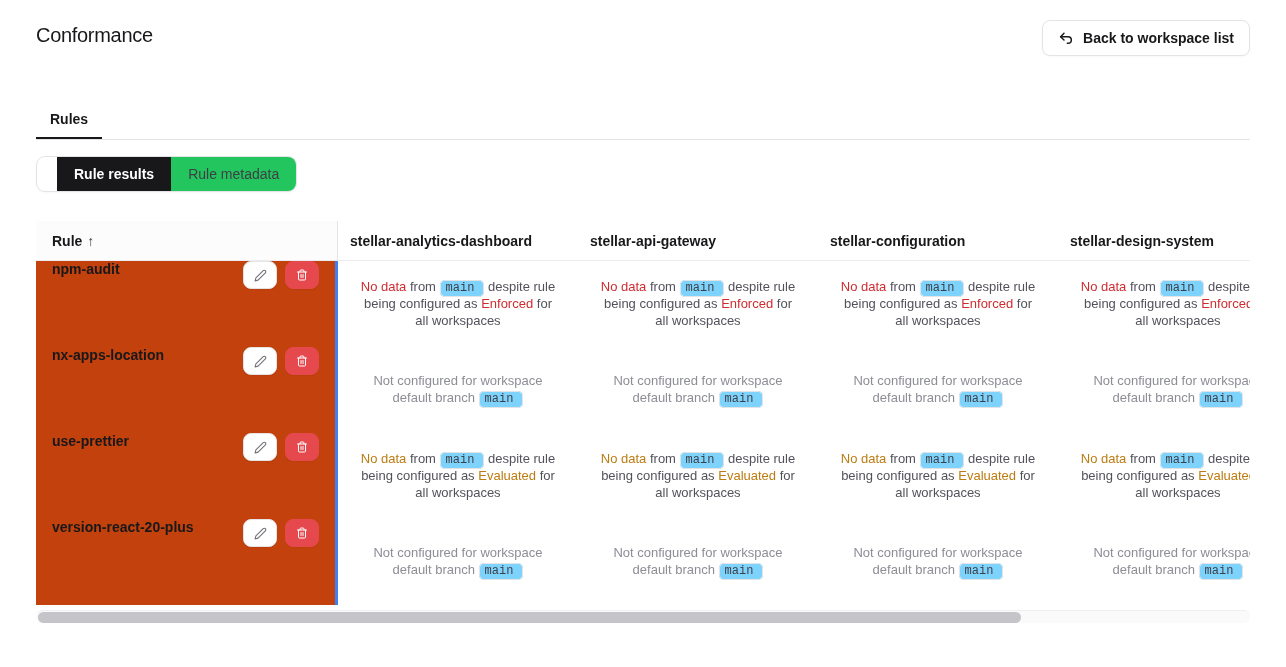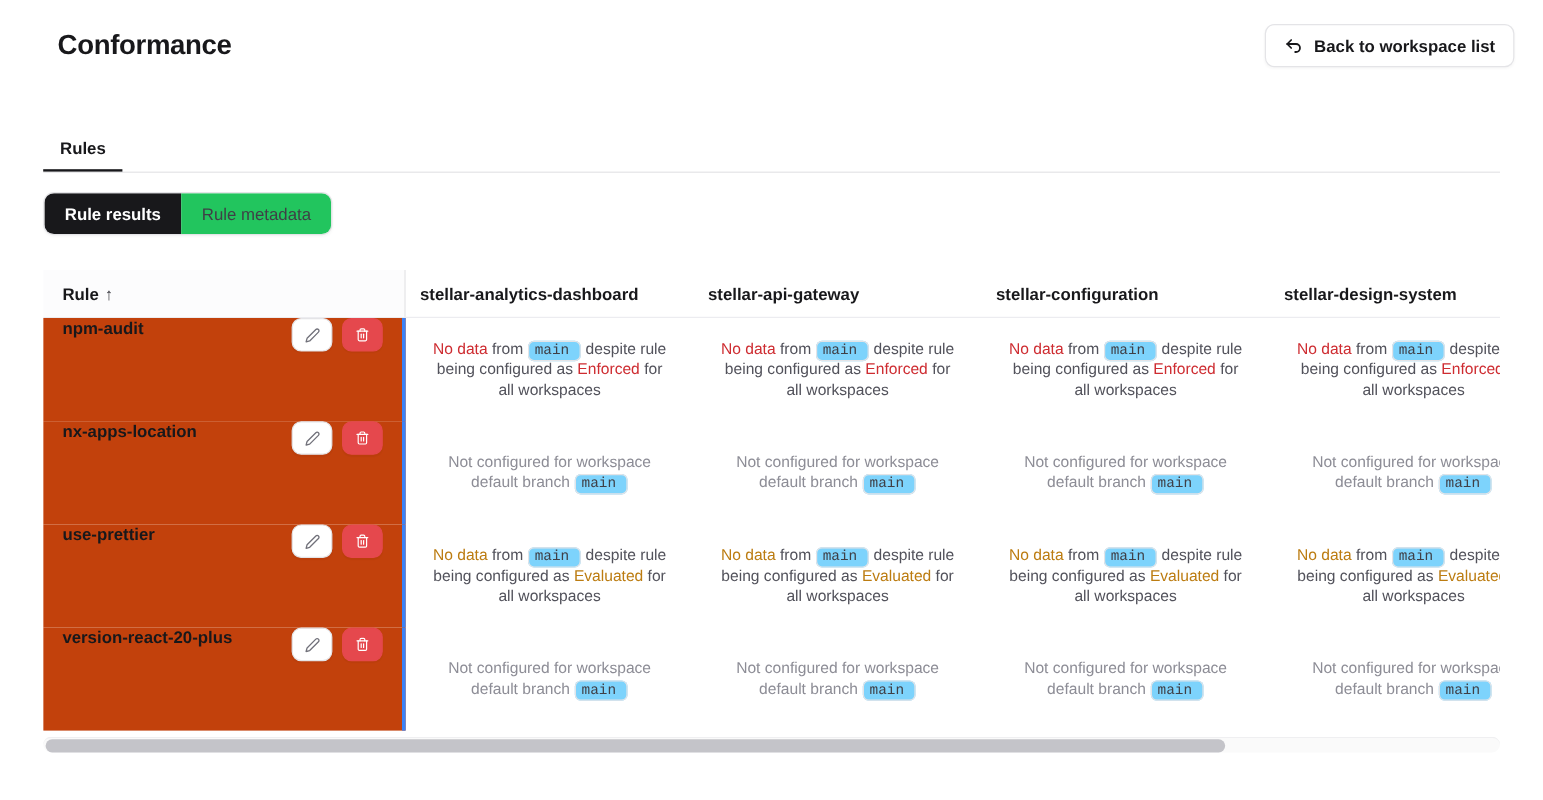--- a/index.html
+++ b/index.html
@@ -2,38 +2,38 @@
 <html><head>
 <meta charset="utf-8">
 <style>
   * { margin:0; padding:0; box-sizing:border-box; }
   html,body { width:1286px; height:667px; background:#fff; overflow:hidden;
     font-family:"Liberation Sans", sans-serif; color:#18181b; }
   .page { position:relative; width:1286px; height:667px; }
 
   
   .topbar { position:relative; padding:24px 36px 0 36px; }
-  .page-title { font-size:23px; font-weight:700; letter-spacing:-0.3px;margin-left:12px; }
+  .page-title { font-size:20px; font-weight:400; letter-spacing:-0.3px; }
   .btn { display:inline-flex; align-items:center; gap:9px; background:#fff;
     border:1px solid #e4e4e7; border-radius:8px; height:36px; padding:0 15px;
     font-size:14px; font-weight:600; color:#18181b; cursor:pointer;
     font-family:"Liberation Sans", sans-serif; box-shadow:0 1px 2px rgba(0,0,0,.03); }
-  .back-btn { position:absolute; top:20px; right:24px; }
+  .back-btn { position:absolute; top:20px; right:36px; }
   .icon16 { width:16px; height:16px; flex:0 0 auto; }
 
   
   .tabs { margin:54px 36px 0 36px; display:flex; gap:4px; border-bottom:1px solid #e4e4e7; }
   .tab { padding:0 14px; height:38px; line-height:36px; font-size:14px; color:#71717a;
     cursor:pointer; border-bottom:2px solid transparent; }
   .tab.active { color:#18181b; font-weight:700; border-bottom-color:#18181b; }
 
   
   .controls { margin:16px 36px 0 36px; display:flex; align-items:center; }
   .segmented { display:flex; border:1px solid #e4e4e7; border-radius:9px; overflow:hidden;
-    background:#fff; height:36px; box-shadow:0 1px 2px rgba(0,0,0,.03); }
+    background:#fff; height:36px; box-shadow:0 1px 2px rgba(0,0,0,.03);padding-left:20px; }
   .segment { padding:0 17px; display:flex; align-items:center; font-size:14px;
     font-weight:400; color:#3f3f46; cursor:pointer; background:#22c55e; border:none;
     font-family:"Liberation Sans", sans-serif; }
   .segment.active { background:#18181b; color:#fff; font-weight:600; }
   .controls-right { margin-left:auto; display:flex; align-items:center; gap:24px; }
   .checkbox-group { display:flex; align-items:center; gap:8px; cursor:pointer; }
   .checkbox-outer { width:22px; height:22px; border:2px solid #18181b; border-radius:7px;
     display:flex; align-items:center; justify-content:center; background:#fff; }
   .checkbox-inner { width:14px; height:14px; background:#52525b; border-radius:4px;
     display:flex; align-items:center; justify-content:center; }

